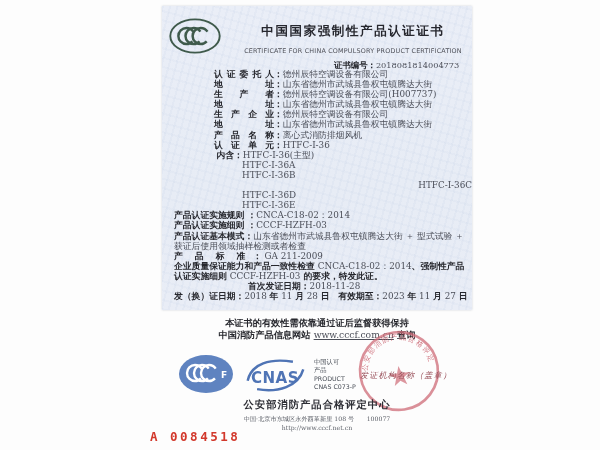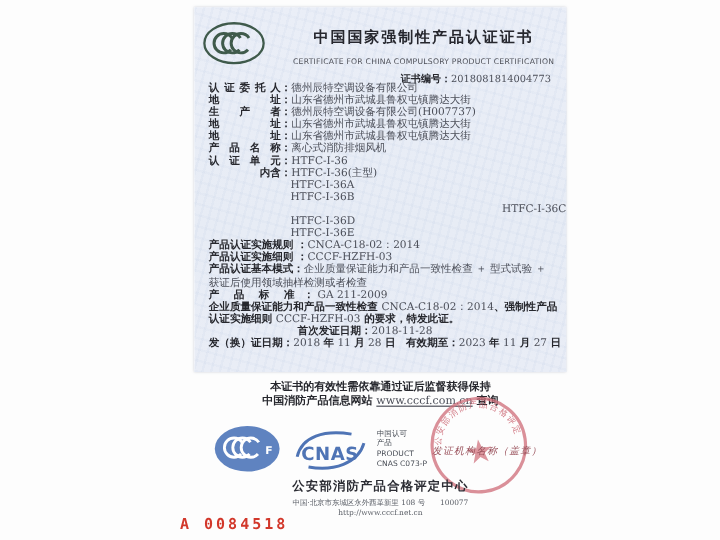--- a/index.html
+++ b/index.html
@@ -18,21 +18,21 @@
   .subtitle{margin-top:7px;font-size:6.4px;color:#4f5159;letter-spacing:.2px;white-space:nowrap;}
   .certno{position:absolute;left:0;top:54px;width:100%;padding-left:172px;box-sizing:border-box;
           font-size:8.2px;color:#4b4e58;font-family:"DejaVu Serif",serif;white-space:nowrap;}
   .certno .b{font-size:8.4px;}
   
   #body-lines{position:absolute;left:0;top:63px;width:100%;}
   .line{padding-left:12px;height:10.1px;line-height:10.3px;font-size:8.8px;color:#4b4e58;
         font-family:"DejaVu Serif",serif;white-space:nowrap;}
   .b{font-weight:bold;color:#26272d;font-family:"DejaVu Sans",sans-serif;}
   .lab{display:inline-block;width:60px;text-align:justify;text-align-last:justify;font-weight:bold;
-       color:#26272d;font-family:"DejaVu Sans",sans-serif;}
+       color:#26272d;font-family:"DejaVu Sans",sans-serif;margin-left:40px;}
   .labr{display:inline-block;width:60px;text-align:right;text-align-last:right;font-weight:bold;
        color:#26272d;font-family:"DejaVu Sans",sans-serif;}
   .sp{letter-spacing:4.5px;}
   .u{text-decoration:underline;}
   
   #notice-lines{position:absolute;left:0;top:311px;width:100%;text-align:center;}
   .nline{height:11.5px;line-height:11.5px;font-size:9.2px;color:#4b4e58;font-family:"DejaVu Serif",serif;white-space:nowrap;}
   
   .cccf-logo{position:absolute;left:16px;top:348px;width:56px;height:40px;}
   .cnas-logo{position:absolute;left:80px;top:350px;width:66px;height:38px;}
@@ -69,32 +69,33 @@
 
     <div class="certno">
       <span class="b">证书编号：</span><span>2018081814004773</span>
     </div>
 
     <div id="body-lines">
         <div class="line"><span class="lab">认证委托人</span><span class="b">：</span><span>德州辰特空调设备有限公司</span></div>
         <div class="line"><span class="lab">地址</span><span class="b">：</span><span>山东省德州市武城县鲁权屯镇腾达大街</span></div>
         <div class="line"><span class="lab">生产者</span><span class="b">：</span><span>德州辰特空调设备有限公司(H007737)</span></div>
         <div class="line"><span class="lab">地址</span><span class="b">：</span><span>山东省德州市武城县鲁权屯镇腾达大街</span></div>
+        <div class="line"><span class="lab">生产企业</span><span class="b">：</span><span>德州辰特空调设备有限公司</span></div>
         <div class="line"><span class="lab">地址</span><span class="b">：</span><span>山东省德州市武城县鲁权屯镇腾达大街</span></div>
         <div class="line"><span class="lab">产品名称</span><span class="b">：</span><span>离心式消防排烟风机</span></div>
         <div class="line"><span class="lab">认证单元</span><span class="b">：</span><span>HTFC-I-36</span></div>
         <div class="line"><span class="labr">内含</span><span class="b">：</span><span>HTFC-I-36(主型)</span></div>
         <div class="line" style="padding-left: 80px;"><span>HTFC-I-36A</span></div>
         <div class="line" style="padding-left: 80px;"><span>HTFC-I-36B</span></div>
         <div class="line" style="padding-left: 64px; text-align: right;"><span>HTFC-I-36C</span></div>
         <div class="line" style="padding-left: 80px;"><span>HTFC-I-36D</span></div>
         <div class="line" style="padding-left: 80px;"><span>HTFC-I-36E</span></div>
         <div class="line"><span class="b">产品认证实施规则 </span><span class="b">：</span><span>CNCA-C18-02：2014</span></div>
         <div class="line"><span class="b">产品认证实施细则 </span><span class="b">：</span><span>CCCF-HZFH-03</span></div>
-        <div class="line"><span class="b">产品认证基本模式：</span><span>企业质量保证能力和产品一致性检查 ＋ 型式试验 ＋</span></div>
+        <div class="line"><span class="b">产品认证基本模式：</span><span>山东省德州市武城县鲁权屯镇腾达大街 ＋ 型式试验 ＋</span></div>
         <div class="line"><span>获证后使用领域抽样检测或者检查</span></div>
         <div class="line"><span class="b sp">产 品 标 准</span><span class="b"> ：</span><span> GA 211-2009</span></div>
         <div class="line"><span class="b">企业质量保证能力和产品一致性检查 </span><span>CNCA-C18-02：2014</span><span class="b">、强制性产品</span></div>
         <div class="line"><span class="b">认证实施细则 </span><span>CCCF-HZFH-03</span><span class="b"> 的要求，特发此证。</span></div>
         <div class="line" style="padding-left: 86px;"><span class="b">首次发证日期</span><span class="b">：</span><span>2018-11-28</span></div>
         <div class="line"><span class="b">发（换）证日期：</span><span>2018 </span><span class="b">年</span><span> 11 </span><span class="b">月</span><span> 28 </span><span class="b">日</span><span>　</span><span class="b">有效期至：</span><span>2023 </span><span class="b">年</span><span> 11 </span><span class="b">月</span><span> 27 </span><span class="b">日</span></div>
       </div>
 
     <div id="notice-lines">
         <div class="nline"><span class="b">本证书的有效性需依靠通过证后监督获得保持</span></div>

